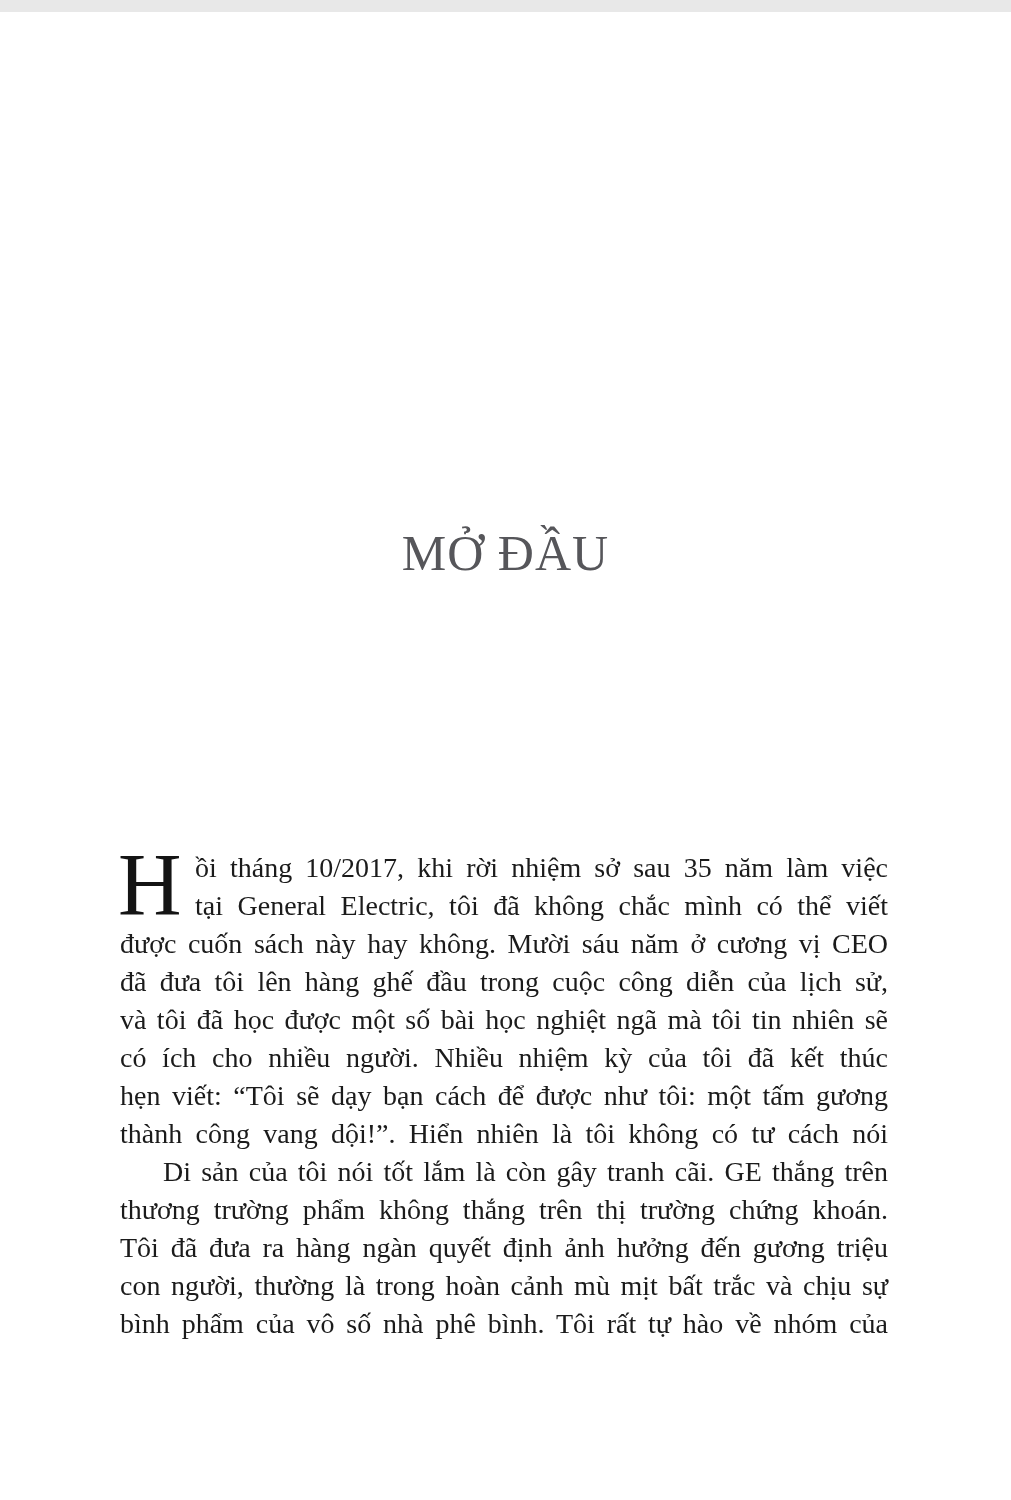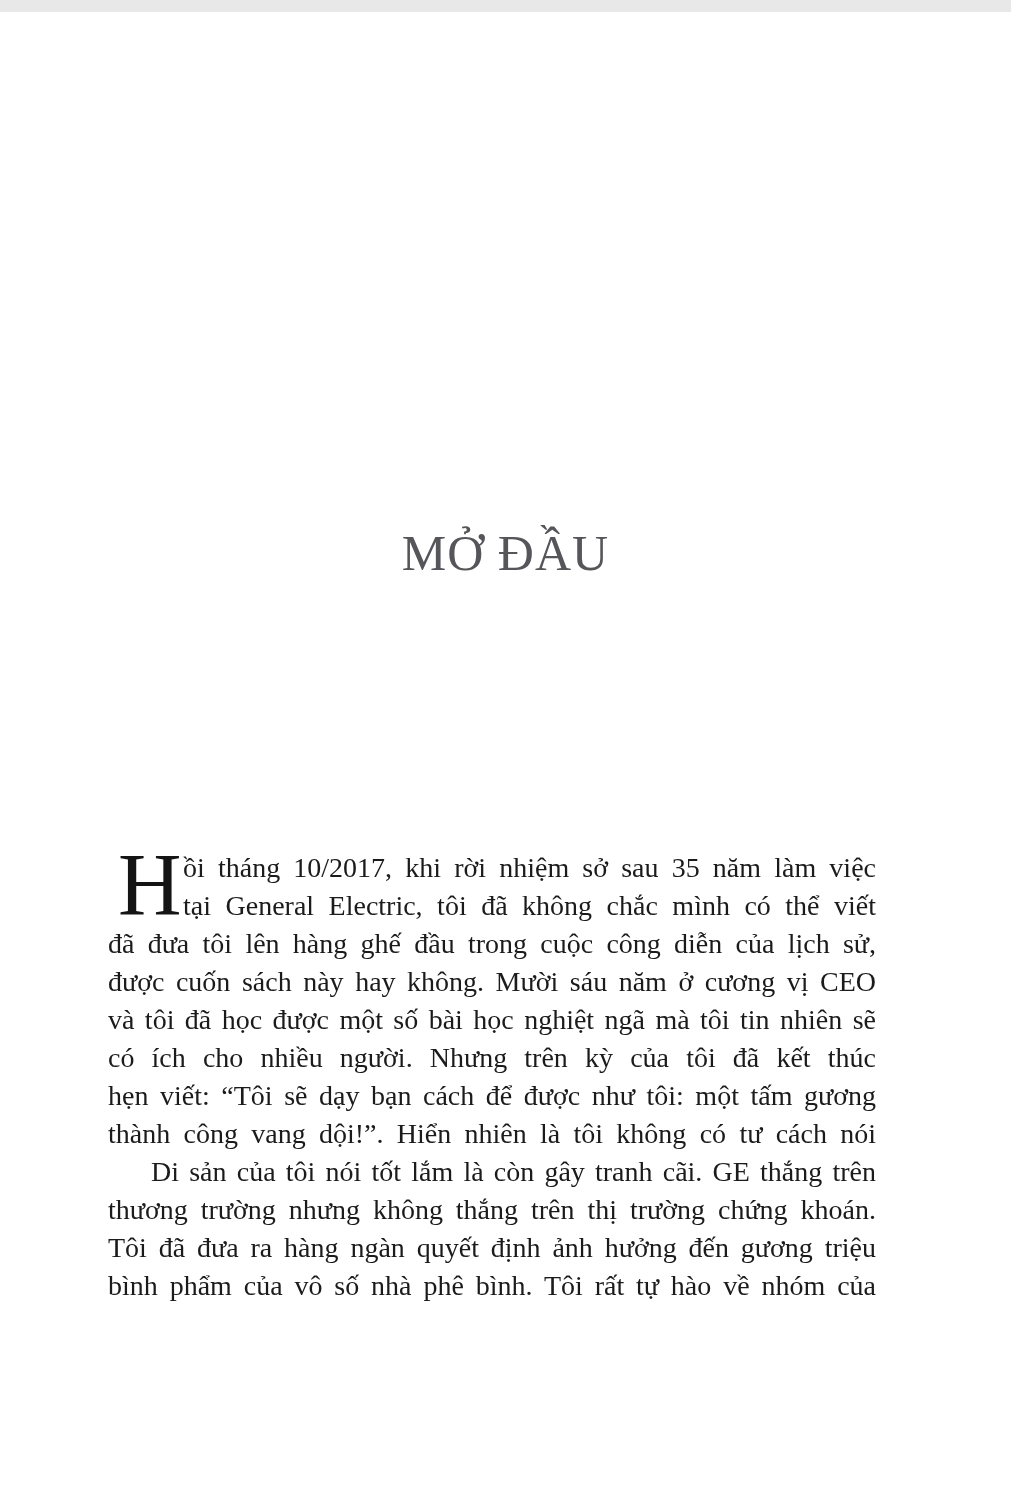--- a/index.html
+++ b/index.html
@@ -31,21 +31,21 @@
   .drop-cap {
     position: absolute;
     left: 118px;
     top: 829px;
     font-size: 88px;
     line-height: 1;
     color: #141414;
   }
   .body-text {
     position: absolute;
-    left: 108px;
+    left: 120px;
     top: 837px;
     width: 768px;
     font-size: 28px;
     line-height: 38px;
     color: #1b1b1b;
   }
   .line {
     text-align: justify;
     text-align-last: justify;
     height: 38px;
@@ -68,30 +68,31 @@
 
   <div class="chapter-title">MỞ ĐẦU</div>
 
   <span class="drop-cap">H</span>
 
   <div class="body-text">
 
     <div>
       <div class="line dc">ồi tháng 10/2017, khi rời nhiệm sở sau 35 năm làm việc</div>
       <div class="line dc">tại General Electric, tôi đã không chắc mình có thể viết</div>
+      <div class="line">được cuốn sách này hay không. Mười sáu năm ở cương vị CEO</div>
       <div class="line">đã đưa tôi lên hàng ghế đầu trong cuộc công diễn của lịch sử,</div>
-      <div class="line">được cuốn sách này hay không. Mười sáu năm ở cương vị CEO</div>
       <div class="line">và tôi đã học được một số bài học nghiệt ngã mà tôi tin nhiên sẽ</div>
-      <div class="line">có ích cho nhiều người. Nhưng trên kỳ của tôi đã kết thúc</div>
+      <div class="line">có ích cho nhiều người. Nhiều nhiệm kỳ của tôi đã kết thúc</div>
       <div class="line">hẹn viết: “Tôi sẽ dạy bạn cách để được như tôi: một tấm gương</div>
       <div class="line">thành công vang dội!”. Hiển nhiên là tôi không có tư cách nói</div>
     </div>
 
     <div>
       <div class="line indent">Di sản của tôi nói tốt lắm là còn gây tranh cãi. GE thắng trên</div>
-      <div class="line">thương trường nhưng không thắng trên thị trường chứng khoán.</div>
+      <div class="line">thương trường phẩm không thắng trên thị trường chứng khoán.</div>
       <div class="line">Tôi đã đưa ra hàng ngàn quyết định ảnh hưởng đến gương triệu</div>
+      <div class="line">con người, thường là trong hoàn cảnh mù mịt bất trắc và chịu sự</div>
       <div class="line">bình phẩm của vô số nhà phê bình. Tôi rất tự hào về nhóm của</div>
     </div>
 
   </div>
 
 </div>
 
 </body></html>

